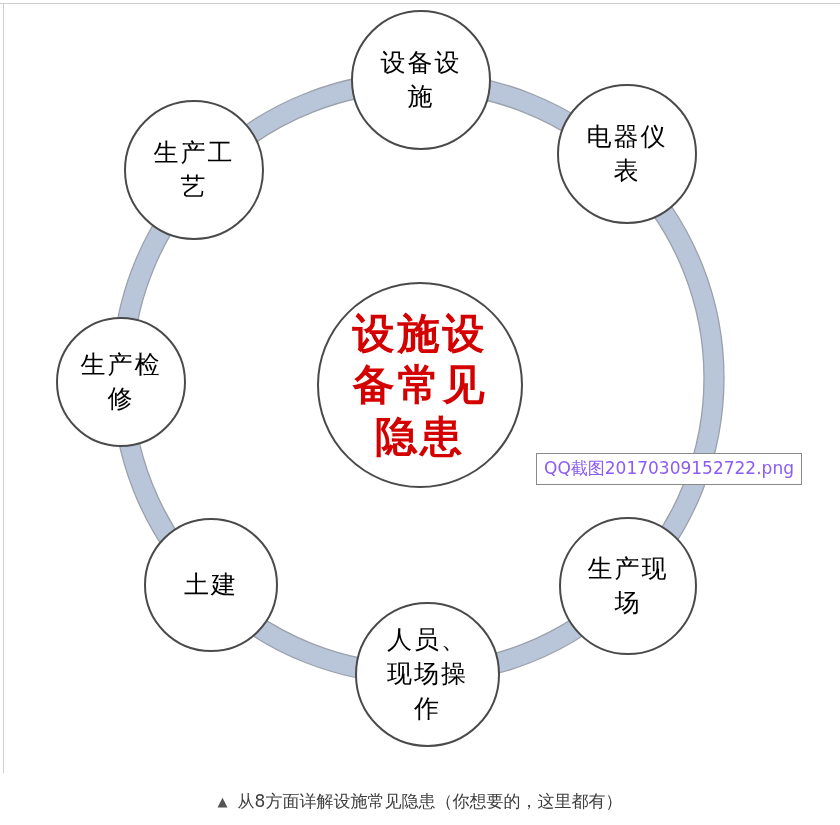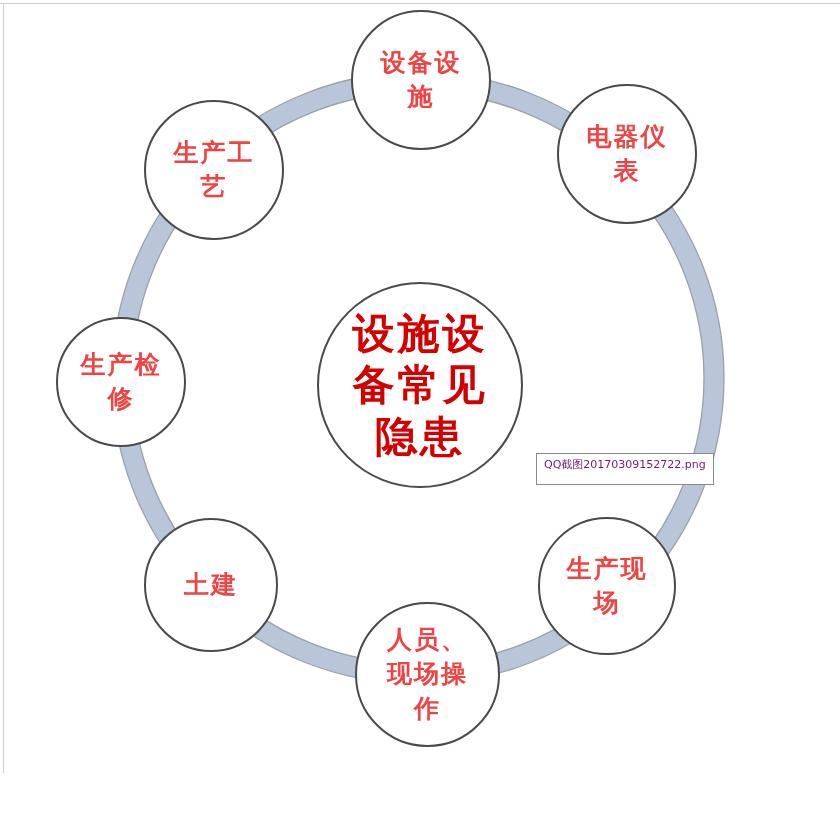--- a/index.html
+++ b/index.html
@@ -41,41 +41,41 @@
     display: flex;
     align-items: center;
     justify-content: center;
     box-sizing: border-box;
   }
   .node-label {
     white-space: pre-line;
     text-align: center;
     font-size: 25px;
     line-height: 1.38;
-    font-weight: 700;
-    color: #ef4444;
+    font-weight: 400;
+    color: #000000;
     letter-spacing: 2px;
   }
   .center-node .node-label {
     font-size: 42px;
     line-height: 1.22;
     font-weight: 700;
     color: #d40000;
     letter-spacing: 3px;
   }
   .file-tooltip {
     position: absolute;
     left: 536px;
     top: 453px;
     z-index: 3;
     background: #ffffff;
     border: 1px solid #8a8a8a;
-    padding: 3px 7px 12px 7px;
-    font-size: 11px;
-    color: #701a75;
+    padding: 3px 7px 4px 7px;
+    font-size: 17px;
+    color: #8b5cf6;
     white-space: nowrap;
   }
   .caption {
     position: absolute;
     left: 0;
     top: 790px;
     width: 840px;
     text-align: center;
     font-size: 17px;
     color: #3d3d3d;
@@ -106,47 +106,50 @@
     <span class="node-label">设备设
 施</span>
   </div>
 
   <div class="node" style="left:557px; top:84px; width:140px; height:140px;">
     <span class="node-label">电器仪
 表</span>
   </div>
 
 
-  <div class="node" style="left:538px; top:517px; width:138px; height:138px;">
+  <div class="node" style="left:559px; top:517px; width:138px; height:138px;">
     <span class="node-label">生产现
 场</span>
   </div>
 
   <div class="node" style="left:355px; top:602px; width:145px; height:145px;">
     <span class="node-label">人员、
 现场操
 作</span>
   </div>
 
   <div class="node" style="left:144px; top:518px; width:134px; height:134px;">
     <span class="node-label">土建</span>
   </div>
 
   <div class="node" style="left:56px; top:317px; width:130px; height:130px;">
     <span class="node-label">生产检
 修</span>
   </div>
 
-  <div class="node" style="left:144px; top:100px; width:140px; height:140px;">
+  <div class="node" style="left:124px; top:100px; width:140px; height:140px;">
     <span class="node-label">生产工
 艺</span>
   </div>
 
   <div class="node center-node" style="left:317px; top:282px; width:206px; height:206px;">
     <span class="node-label">设施设
 备常见
 隐患</span>
   </div>
 
   <div class="file-tooltip">QQ截图20170309152722.png</div>
 
+  <div class="caption">
+    <span class="marker">▲</span><span>从8方面详解设施常见隐患（你想要的，这里都有）</span>
+  </div>
 
 </div>
 
 </body></html>

